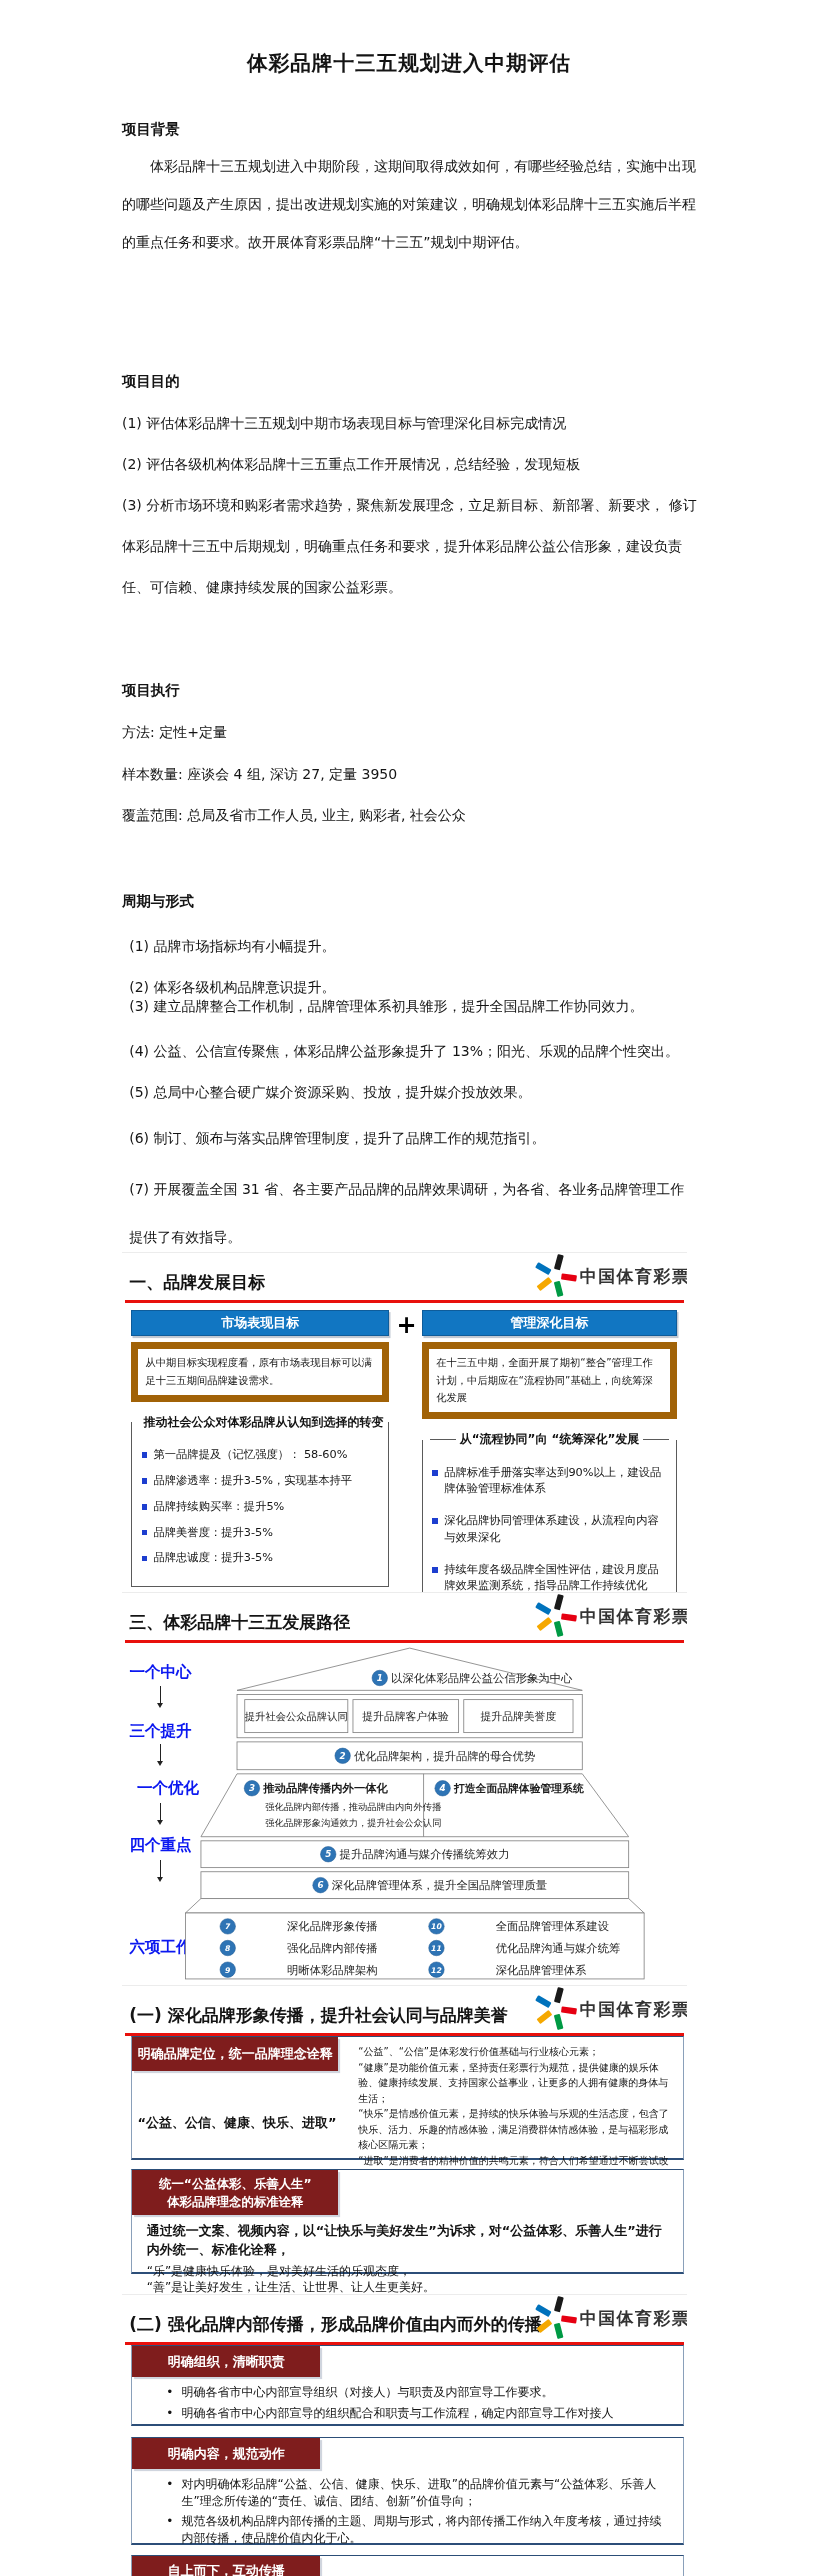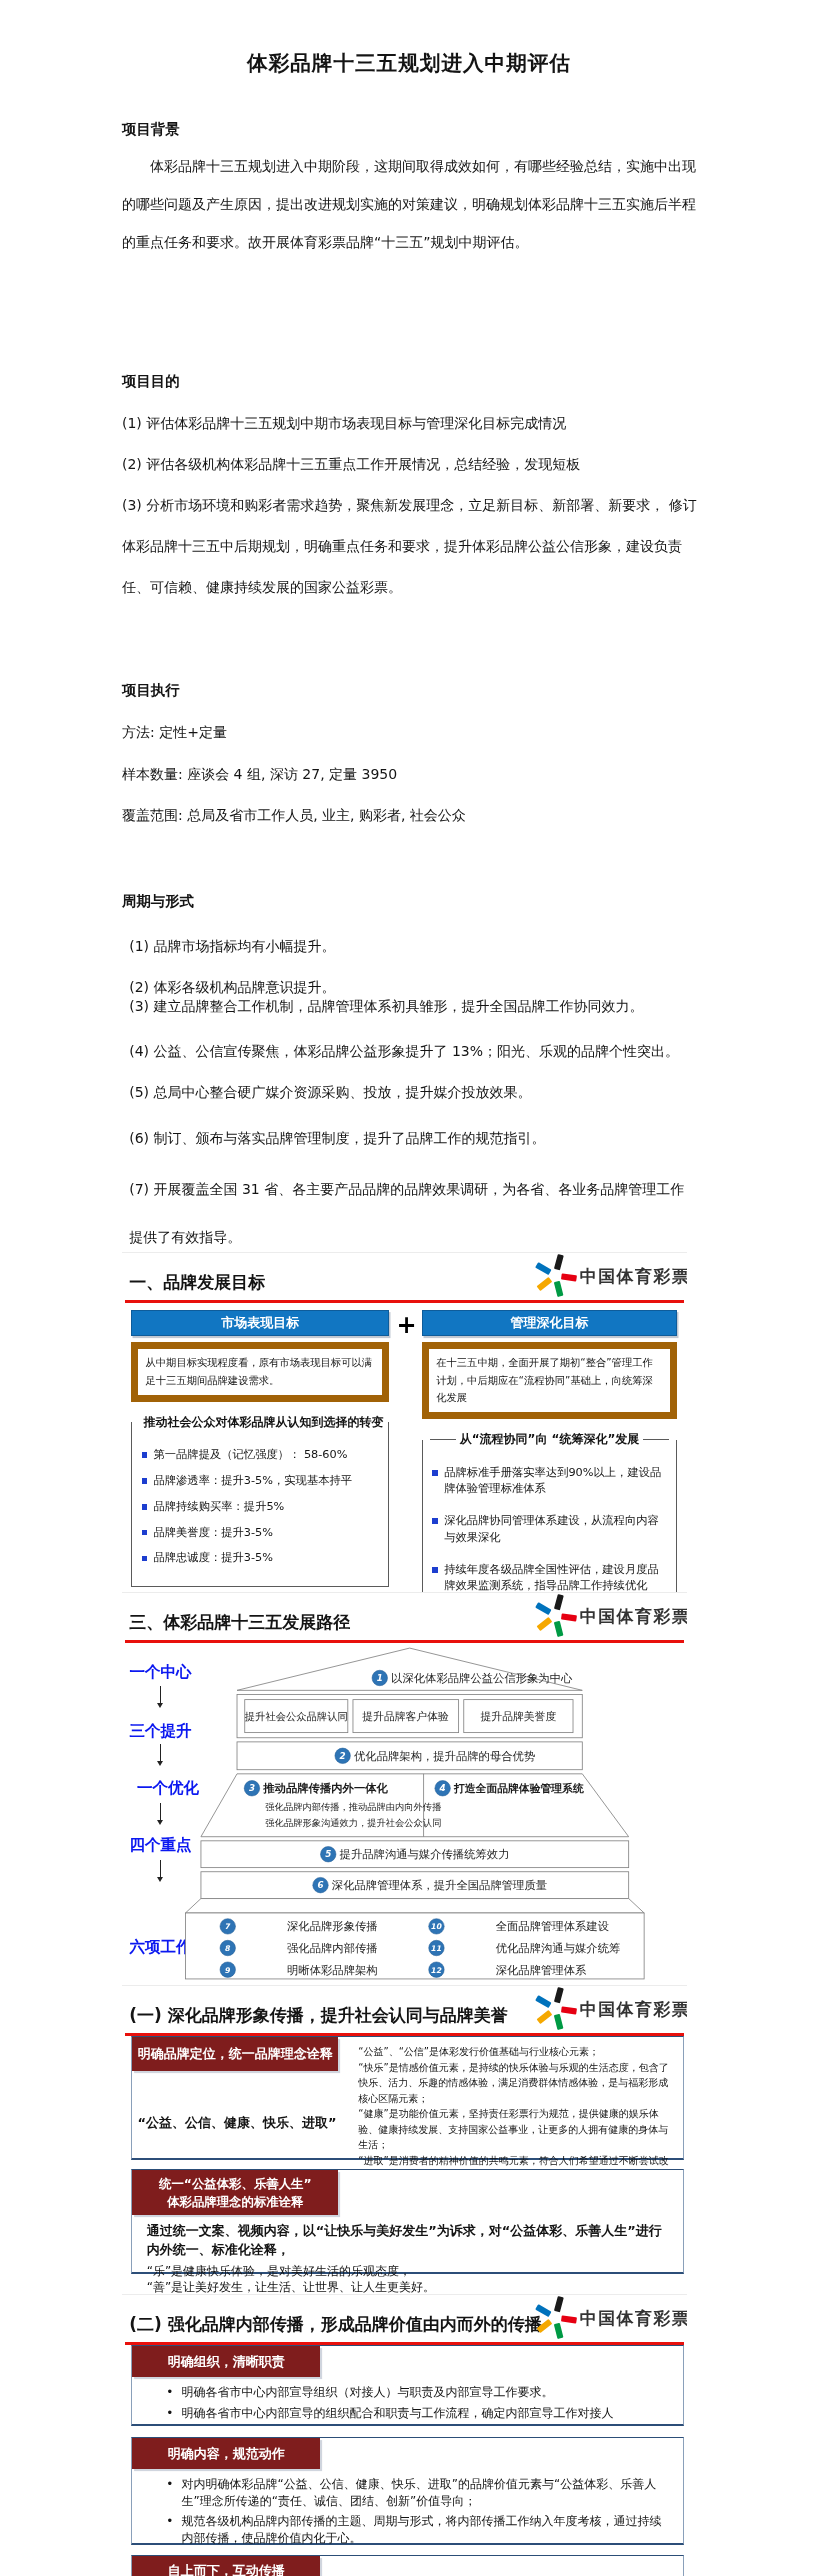--- a/index.html
+++ b/index.html
@@ -304,22 +304,22 @@
       </g>
       <text x="92" y="56" font-size="33" font-weight="600" fill="#333" letter-spacing="3">中国体育彩票</text>
     </svg>
     <div class="rule"></div>
 
     <div class="navybox" style="top:50px;height:124px;">
       <div class="boxheader" style="width:206px;height:34px;font-size:13px;">明确品牌定位，统一品牌理念诠释</div>
       <div class="s3keyword">“公益、公信、健康、快乐、进取”</div>
       <div class="s3paras">
         <div>“公益”、“公信”是体彩发行价值基础与行业核心元素；</div>
+        <div>“健康”是功能价值元素，坚持责任彩票行为规范，提供健康的娱乐体验、健康持续发展、支持国家公益事业，让更多的人拥有健康的身体与生活；</div>
         <div>“快乐”是情感价值元素，是持续的快乐体验与乐观的生活态度，包含了快乐、活力、乐趣的情感体验，满足消费群体情感体验，是与福彩形成核心区隔元素；</div>
-        <div>“健康”是功能价值元素，坚持责任彩票行为规范，提供健康的娱乐体验、健康持续发展、支持国家公益事业，让更多的人拥有健康的身体与生活；</div>
         <div>“进取”是消费者的精神价值的共鸣元素，符合人们希望通过不断尝试改变现状，持续努力实现心中梦想的精神渴望。</div>
       </div>
     </div>
 
     <div class="navybox" style="top:183px;height:105px;">
       <div class="boxheader" style="width:206px;height:45px;font-size:12.4px;line-height:17.5px;">
         <div>统一“公益体彩、乐善人生”</div>
         <div>体彩品牌理念的标准诠释</div>
       </div>
       <div class="s3lead">通过统一文案、视频内容，以“让快乐与美好发生”为诉求，对“公益体彩、乐善人生”进行内外统一、标准化诠释，</div>

